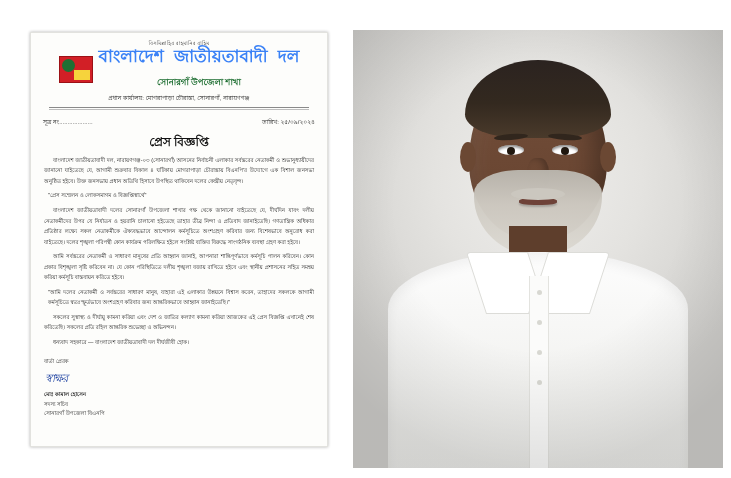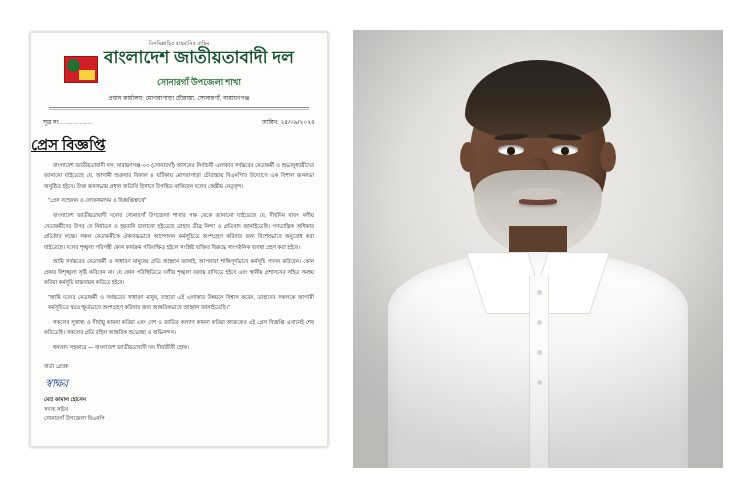--- a/index.html
+++ b/index.html
@@ -78,24 +78,24 @@
     background: #1f6f33;
   }
   .lh-logo:after {
     content: "";
     position: absolute;
     right: 2px; bottom: 2px;
     width: 16px; height: 10px;
     background: #f6d33c;
   }
   .lh-org {
-    font-family: Liberation Sans, sans-serif;
+    font-family: Liberation Mono, monospace;
     font-size: 17px;
     font-weight: bold;
-    color: #14532d;
+    color: #3b82f6;
     line-height: 1.05;
     white-space: nowrap;
   }
   .lh-sub {
     font-family: "Liberation Serif", serif;
     font-size: 8.5px;
     color: #1f6f33;
     font-weight: bold;
     margin-top: 9px;
   }
@@ -117,26 +117,26 @@
 
   .meta-row {
     display: flex;
     justify-content: space-between;
     padding: 3px 12px 0 12px;
     font-size: 6px;
     color: #1c1c1c;
   }
 
   .doc-title {
+    text-align: center;
     font-family: "Liberation Serif", serif;
-    font-size: 15px;
+    font-size: 12px;
     font-weight: bold;
     color: #111;
     margin: 5px 0 2px 0;
-    text-decoration: underline;
   }
 
   .body-text {
     padding: 0 13px;
     font-size: 5.4px;
     line-height: 1.95;
     color: #1a1a1a;
     text-align: justify;
   }
   .body-text p {

